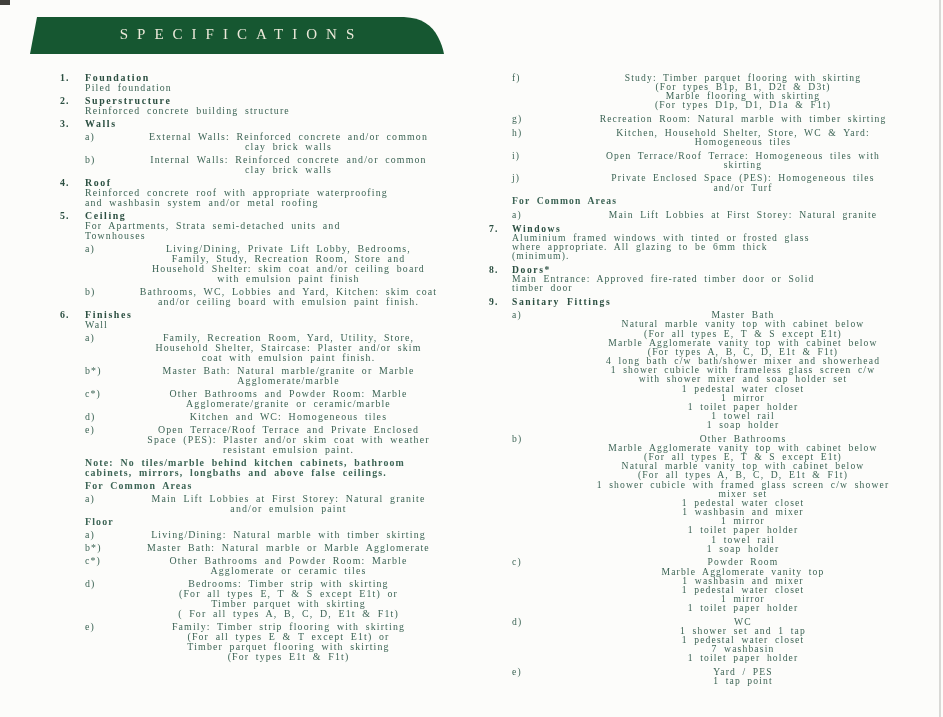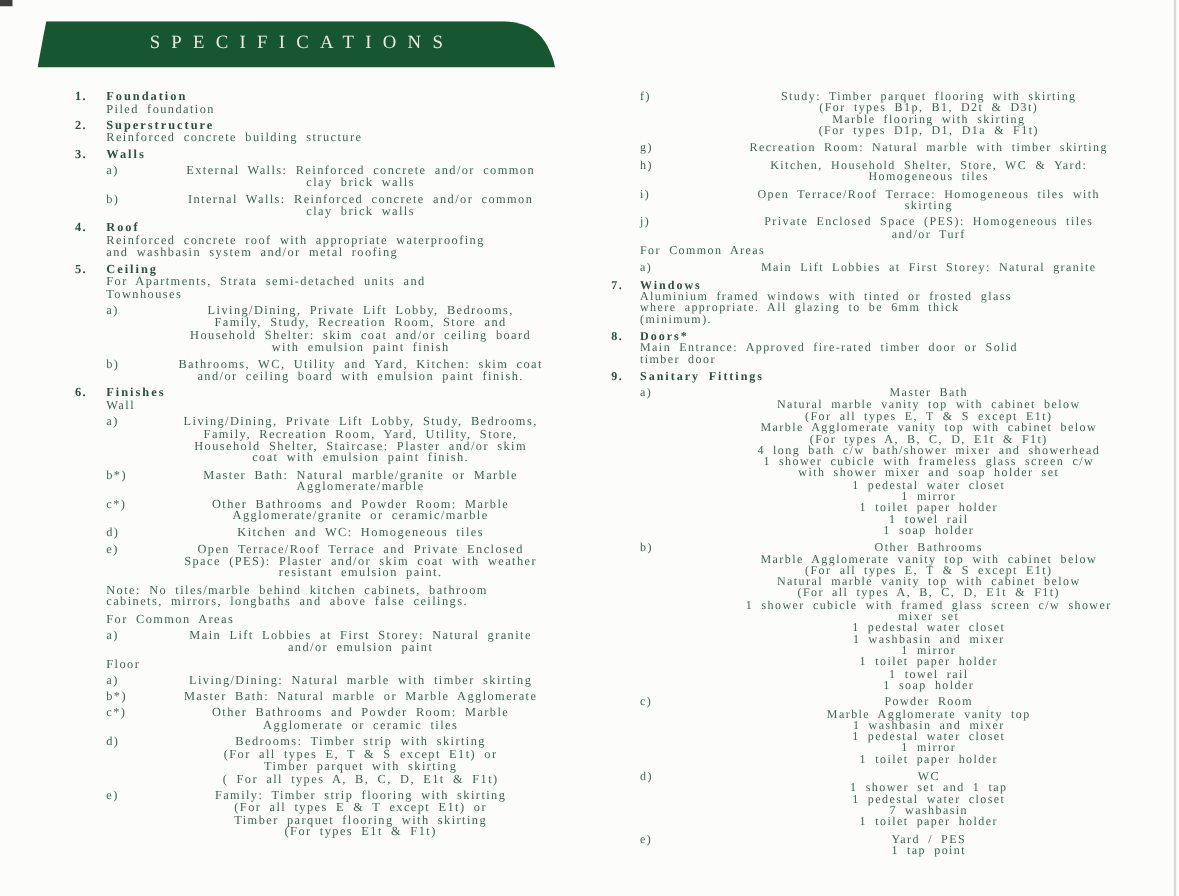--- a/index.html
+++ b/index.html
@@ -22,21 +22,21 @@
   .col-left{left:60px;width:402px;--numw:25px;--labw:30px;font-size:9.9px;line-height:9.9px;}
   .col-right{left:489px;width:452px;--numw:23px;--labw:33px;font-size:9.6px;line-height:9.15px;}
   .col-left .block{margin-bottom:3.2px;}
   .col-right .block{margin-bottom:4.5px;}
   .num{display:inline-block;width:var(--numw);font-weight:bold;color:#2b4f41;}
   .stitle{font-weight:bold;color:#2b4f41;letter-spacing:1.6px;}
   .sbody{margin-left:var(--numw);}
   .item{display:flex;margin-left:var(--numw);}
   .ilabel{flex:none;width:var(--labw);}
   .ibody{flex:1;min-width:0;text-align:center;}
-  .text{margin-left:var(--numw);}
+  .text{margin-left:var(--numw);font-weight:bold;}
   .line{white-space:nowrap;}
 </style>
 </head>
 <body>
 
 <div class="page">
   <div class="corner-mark"></div>
   <div class="edge-line"></div>
 
   <div class="banner">
@@ -95,34 +95,33 @@
         <div class="ibody">
           <div class="line">Living/Dining, Private Lift Lobby, Bedrooms,</div>
           <div class="line">Family, Study, Recreation Room, Store and</div>
           <div class="line">Household Shelter: skim coat and/or ceiling board</div>
           <div class="line">with emulsion paint finish</div>
         </div>
       </div>
       <div class="block item">
         <span class="ilabel">b)</span>
         <div class="ibody">
-          <div class="line">Bathrooms, WC, Utility and Yard, Kitchen: skim coat</div>
+          <div class="line">Bathrooms, WC, Lobbies and Yard, Kitchen: skim coat</div>
           <div class="line">and/or ceiling board with emulsion paint finish.</div>
         </div>
       </div>
       <div class="block section">
         <div class="srow"><span class="num">6.</span><span class="stitle">Finishes</span></div>
         <div class="sbody">
           <div class="line">Wall</div>
         </div>
       </div>
       <div class="block item">
         <span class="ilabel">a)</span>
         <div class="ibody">
-          <div class="line">Living/Dining, Private Lift Lobby, Study, Bedrooms,</div>
           <div class="line">Family, Recreation Room, Yard, Utility, Store,</div>
           <div class="line">Household Shelter, Staircase: Plaster and/or skim</div>
           <div class="line">coat with emulsion paint finish.</div>
         </div>
       </div>
       <div class="block item">
         <span class="ilabel">b*)</span>
         <div class="ibody">
           <div class="line">Master Bath: Natural marble/granite or Marble</div>
           <div class="line">Agglomerate/marble</div>

